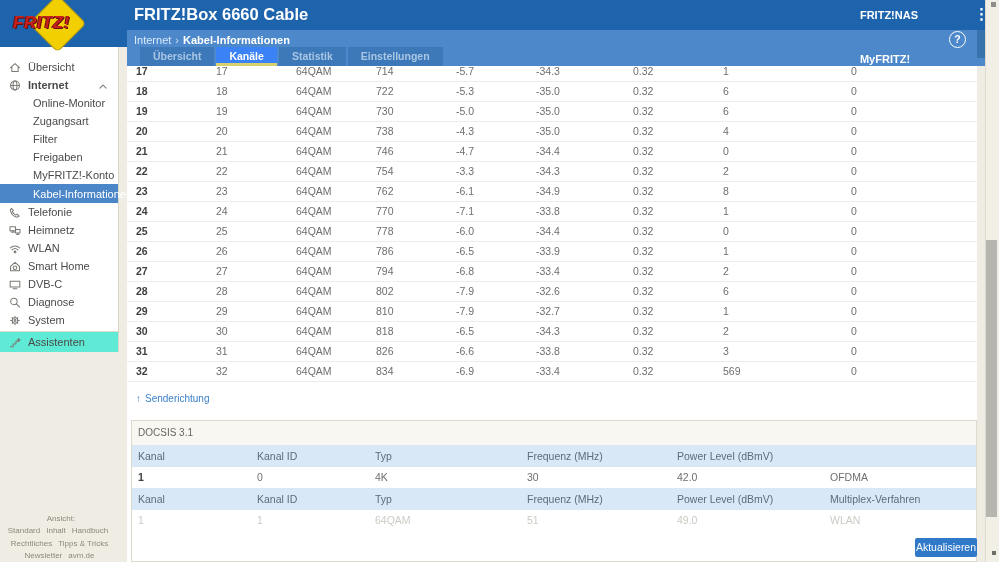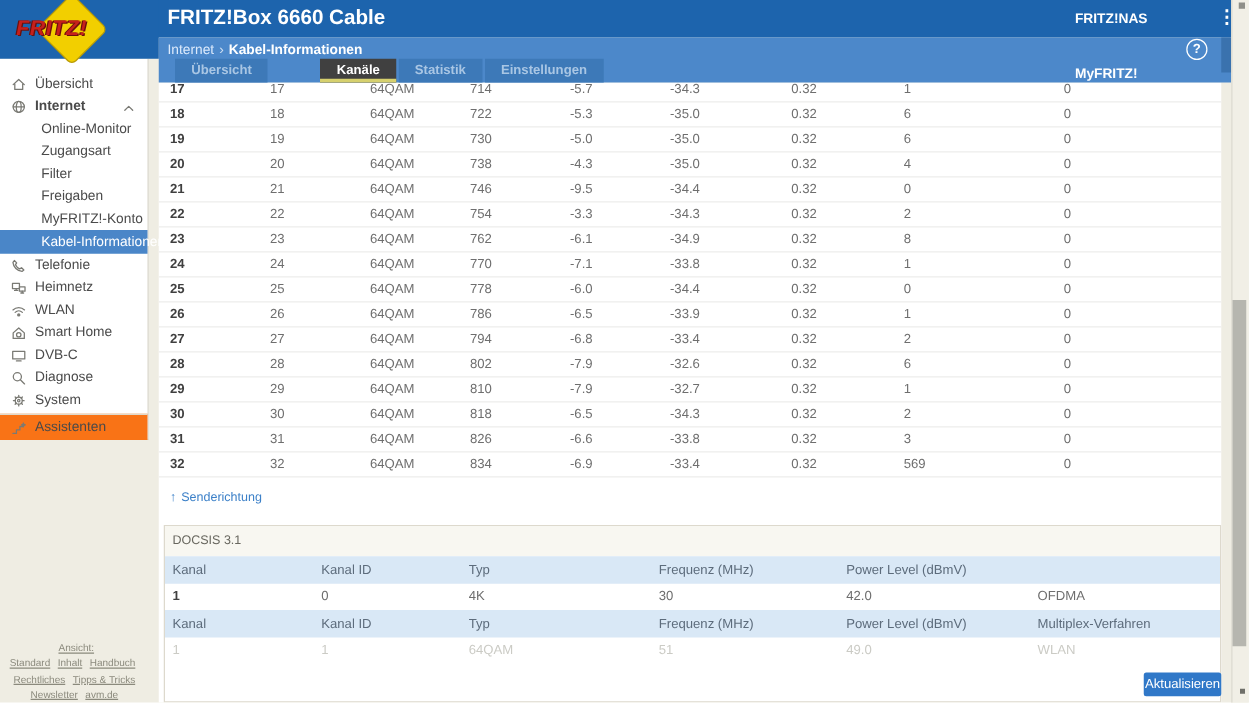--- a/index.html
+++ b/index.html
@@ -21,37 +21,37 @@
   #kebab{left:974px;top:4px;color:#fff;font-size:15px;font-weight:bold;z-index:3;cursor:pointer;line-height:20px;}
 
   #band{left:127px;top:30px;width:858px;height:36px;background:#4c88ca;z-index:2;}
   #band-strip{left:977px;top:30px;width:8px;height:28px;background:#3a72ae;z-index:3;}
   #breadcrumb{left:134px;top:34px;font-size:11px;color:#dceafc;z-index:3;}
   #breadcrumb .crumb-current{color:#fff;font-weight:bold;}
   #breadcrumb .sep{margin:0 4px;color:#cfe0f2;}
   #tabs{left:140px;top:47px;height:19px;display:flex;gap:2px;z-index:3;}
   .tab{background:#3d79b8;color:#a9c6e4;font-size:10.5px;font-weight:bold;line-height:19px;
        padding:0 13px;position:relative;cursor:pointer;}
-  .tab.active{background:#404040;color:#fff;margin-left:40px;}
+  .tab.active{background:#3b82f6;color:#fff;}
   .tab .underline{position:absolute;left:0;right:0;bottom:0;height:3px;background:#d6d06e;}
   #help{left:949px;top:31px;width:15px;height:15px;border:1.5px solid #fff;border-radius:50%;
         color:#fff;font-size:10.5px;font-weight:bold;text-align:center;line-height:15px;z-index:3;cursor:pointer;}
 
   
   #sidebar{left:0;top:47px;width:119px;height:305px;background:#fff;box-sizing:border-box;
            border-right:1px solid #d9d6ca;border-bottom:1px solid #d9d6ca;padding-top:11px;z-index:1;}
   .side-item{height:18px;display:flex;align-items:center;font-size:11px;color:#4a4a4a;
              padding-left:8px;position:relative;cursor:pointer;}
   .side-item .icn{width:15px;height:13px;display:inline-flex;align-items:center;}
   .side-item .lbl{margin-left:5px;white-space:nowrap;}
   .side-item.sub{padding-left:28px;}
   .side-item.bold .lbl{font-weight:bold;}
   .side-item.selected{background:#4a86c8;color:#fff;height:19px;}
   .side-item .chev{position:absolute;right:8px;top:4px;}
-  .side-item.assist{margin-top:2px;border-top:1px solid #dddacd;height:20px;background:#f97316;}
+  .side-item.assist{margin-top:2px;border-top:1px solid #dddacd;height:20px;background:#5eead4;}
 
   
   #content{left:127px;top:66px;width:850px;height:496px;background:#fff;overflow:hidden;z-index:1;}
   #channel-table{left:0;top:-4px;width:931px;}
   .chrow{display:grid;grid-template-columns:80px 80px 80px 80px 80px 97px 90px 128px 1fr;
          height:20px;line-height:19px;padding-left:9px;box-sizing:border-box;
          border-bottom:1px solid #ededec;font-size:10.5px;color:#6e6e6e;}
   .chrow div:first-child{font-weight:bold;color:#3f3f3f;}
   #send-heading{left:9px;top:327px;font-size:10px;color:#3c80c8;}
   #send-heading .arr{margin-right:4px;}
@@ -60,21 +60,21 @@
   .dgrid{display:grid;grid-template-columns:119px 118px 152px 150px 153px 1fr;padding-left:6px;box-sizing:border-box;font-size:10.5px;}
   .dhead{height:22px;line-height:22px;background:#d9e8f6;color:#5d6c7c;}
   .drow{height:21px;line-height:21px;color:#6e6e6e;}
   .drow div:first-child{font-weight:bold;color:#3f3f3f;}
   .drow.faded div{color:#cbcbc5 !important;font-weight:normal !important;}
 
   #refresh-btn{left:915px;top:538px;width:62px;height:19px;background:#3078c8;color:#fff;
                font-size:10.5px;text-align:center;line-height:19px;border-radius:2px;cursor:pointer;z-index:5;}
 
   
-  #footer{left:0;top:513px;width:119px;text-align:center;font-size:8px;color:#8b8a7d;line-height:12.3px;z-index:1;text-decoration:underline;}
+  #footer{left:0;top:513px;width:119px;text-align:center;font-size:8px;color:#8b8a7d;line-height:12.3px;z-index:1;}
   #footer span{margin:0 3px;cursor:pointer;}
 
   
   #scrollbar{left:985px;top:0;width:14px;height:562px;background:#f1efe6;border-left:1px solid #dcdacf;box-sizing:border-box;z-index:6;}
   #scroll-thumb{left:986px;top:240px;width:11px;height:277px;background:#b6b6af;z-index:7;cursor:grab;}
   #scroll-top-mark{left:991px;top:2px;width:5px;height:5px;background:#8f8f89;z-index:7;}
   #scroll-bottom-mark{left:992px;top:551px;width:4px;height:4px;background:#6f6f69;z-index:7;}
 
   svg.ic{display:block;}
 </style>
@@ -269,21 +269,21 @@
         <div>-35.0</div>
         <div>0.32</div>
         <div>4</div>
         <div>0</div>
       </div>
       <div class="chrow">
         <div>21</div>
         <div>21</div>
         <div>64QAM</div>
         <div>746</div>
-        <div>-9.5</div>
+        <div>-4.7</div>
         <div>-34.4</div>
         <div>0.32</div>
         <div>0</div>
         <div>0</div>
       </div>
       <div class="chrow">
         <div>22</div>
         <div>22</div>
         <div>64QAM</div>
         <div>754</div>

